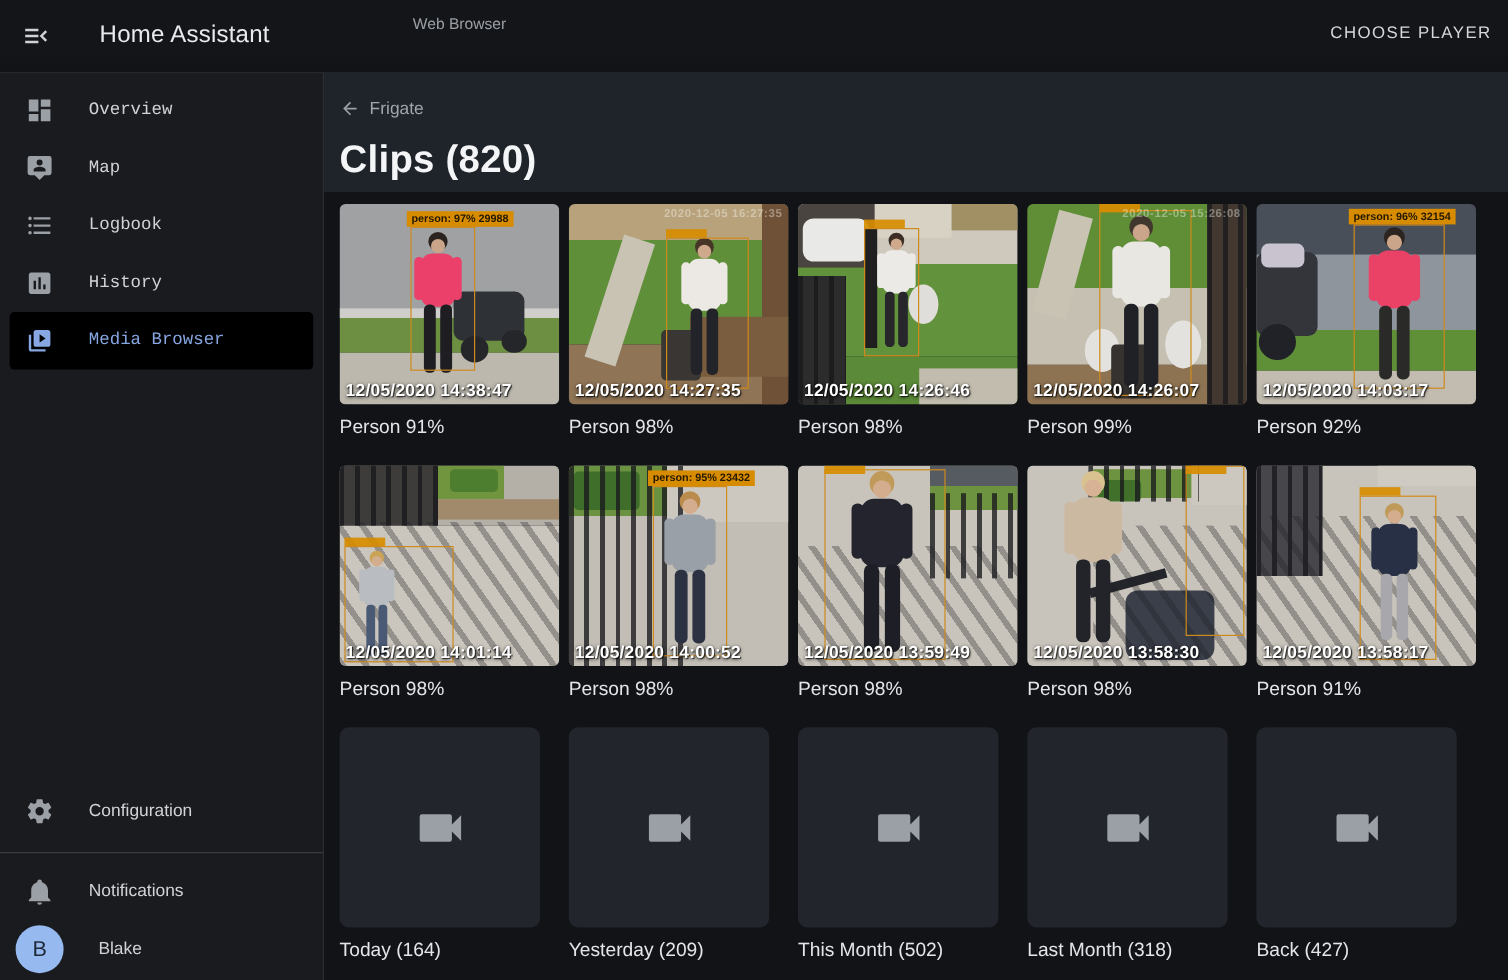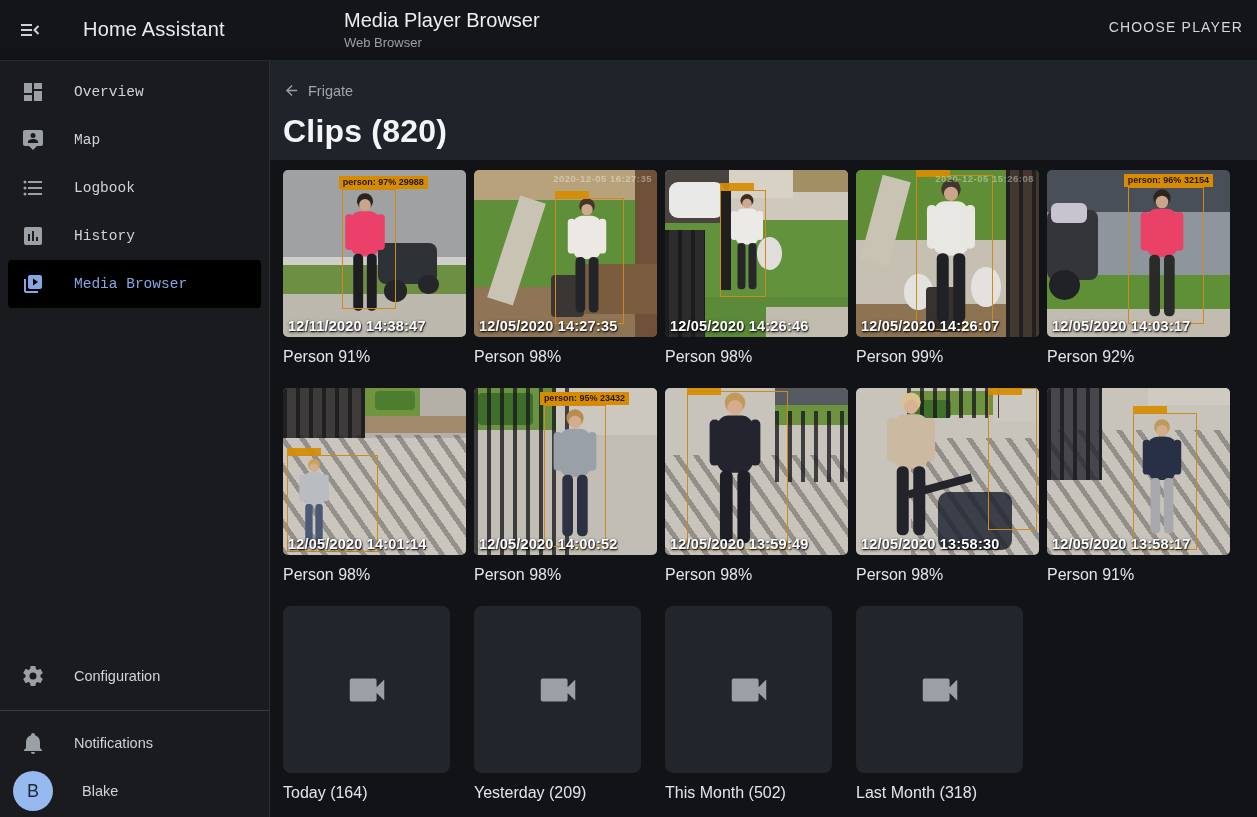--- a/index.html
+++ b/index.html
@@ -77,21 +77,20 @@
 
 <header class="topbar">
   <span class="menu-btn">
     <svg viewBox="0 0 24 24">
       <path fill="currentColor" d="M3,6H14V8H3V6M3,11H14V13H3V11M3,16H14V18H3V16Z"></path>
       <path fill="none" stroke="currentColor" stroke-width="2" d="M20.5,8 L16.5,12 L20.5,16"></path>
     </svg>
   </span>
   <span class="app-title">Home Assistant</span>
   <div class="page-titles">
-    <div class="page-title">Media Player Browser</div>
     <div class="page-subtitle">Web Browser</div>
   </div>
   <button class="choose-player">CHOOSE PLAYER</button>
 </header>
 
 <aside class="sidebar">
   <nav class="nav-top">
       <div class="nav-item">
         <svg class="mi" viewBox="0 0 24 24">
           <path fill="currentColor" d="M13,3V9H21V3M13,21H21V11H13M3,21H11V15H3M3,13H11V3H3V13Z"></path>
@@ -169,21 +168,21 @@
     <circle cx="50" cy="15" r="13" fill="#2a2320"></circle>
     <circle cx="50" cy="21" r="9.5" fill="#caa58a"></circle>
     <rect x="27" y="31" width="46" height="72" rx="15" fill="#ea4069"></rect>
     <rect x="18" y="36" width="13" height="58" rx="6" fill="#ea4069"></rect>
     <rect x="69" y="36" width="13" height="58" rx="6" fill="#ea4069"></rect>
     <rect x="31" y="100" width="16" height="92" rx="7" fill="#1d1d22"></rect>
     <rect x="53" y="100" width="16" height="92" rx="7" fill="#1d1d22"></rect>
   </svg></div>
             <div class="bbox" style="left: 32.5%; top: 11.5%; width: 29%; height: 72%;"></div>
             <div class="det-tag" style="left: 30.5%; top: calc(11.5% - 13px);">person: 97% 29988</div>
-            <div class="ts">12/11/2020 14:38:47</div>
+            <div class="ts">12/05/2020 14:38:47</div>
           </div>
           <div class="caption">Person 91%</div>
         </div>
         <div class="cell">
           <div class="thumb">
             <div class="band" style="top: 0%; height: 18%; background: rgb(183, 162, 123);"></div>
             <div class="band" style="top: 18%; height: 52%; background: rgb(95, 143, 57);"></div>
             <div class="band" style="top: 70%; height: 30%; background: rgb(143, 116, 85);"></div>
             <div class="blob" style="left: 16%; top: 16%; width: 15%; height: 64%; background: rgb(201, 195, 180); transform: rotate(18deg);"></div>
             <div class="blob" style="left: 88%; top: 0%; width: 12%; height: 100%; background: rgb(110, 81, 54);"></div>
@@ -426,15 +425,23 @@
           <div class="caption">This Month (502)</div>
         </div>
         <div class="cell">
           <div class="folder-thumb">
             <svg class="mi" viewBox="0 0 24 24">
               <path fill="currentColor" d="M17,10.5V7A1,1 0 0,0 16,6H4A1,1 0 0,0 3,7V17A1,1 0 0,0 4,18H16A1,1 0 0,0 17,17V13.5L21,17.5V6.5L17,10.5Z"></path>
             </svg>
           </div>
           <div class="caption">Last Month (318)</div>
         </div>
+        <div class="cell">
+          <div class="folder-thumb">
+            <svg class="mi" viewBox="0 0 24 24">
+              <path fill="currentColor" d="M17,10.5V7A1,1 0 0,0 16,6H4A1,1 0 0,0 3,7V17A1,1 0 0,0 4,18H16A1,1 0 0,0 17,17V13.5L21,17.5V6.5L17,10.5Z"></path>
+            </svg>
+          </div>
+          <div class="caption">Back (427)</div>
+        </div>
       </div>
   </div>
 </main>
 
 </body></html>

